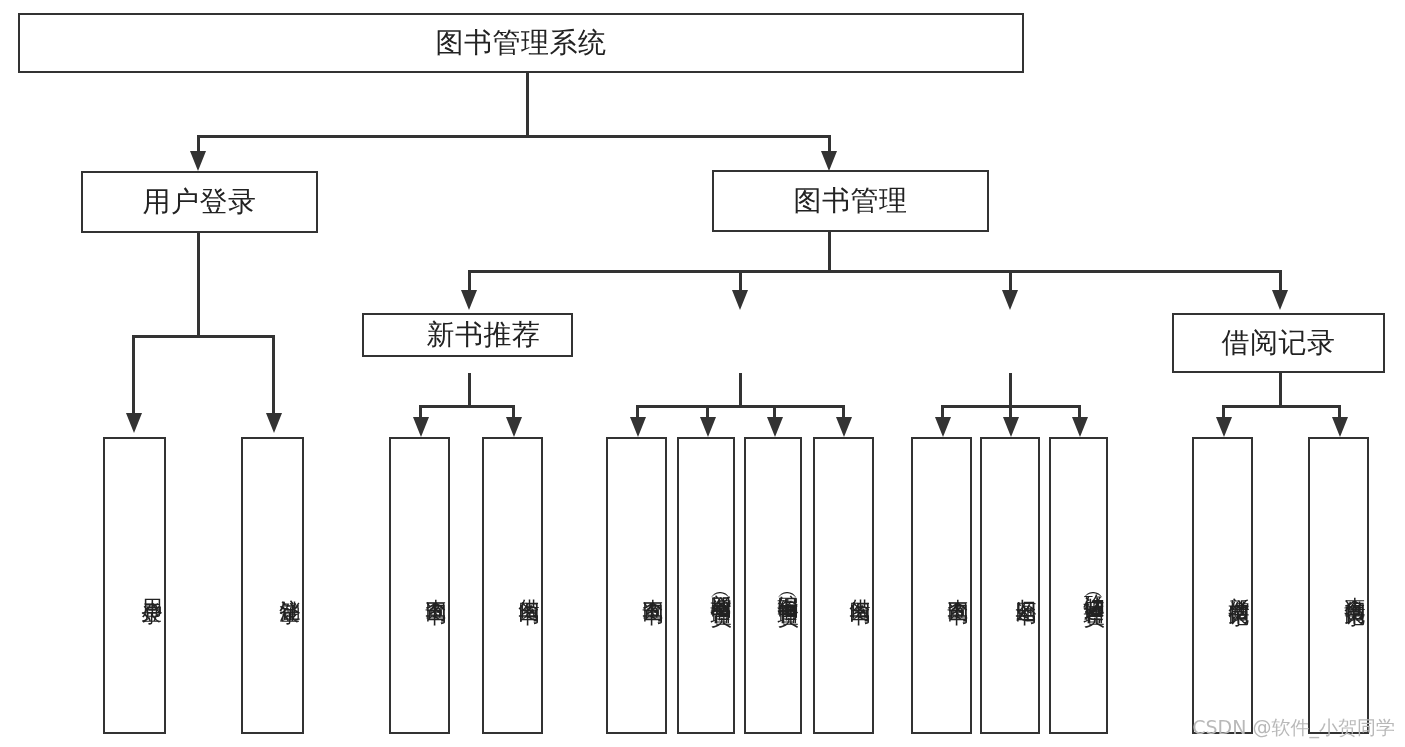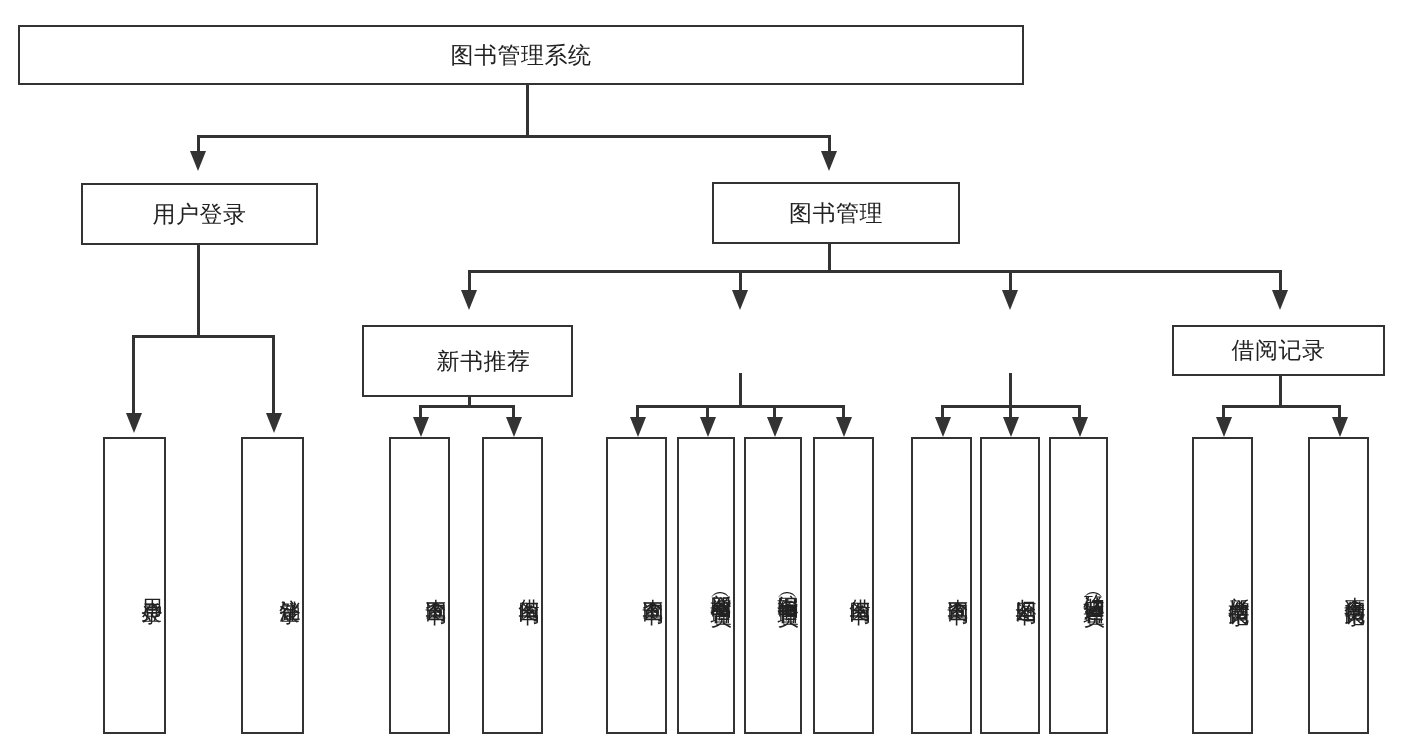--- a/index.html
+++ b/index.html
@@ -23,24 +23,23 @@
     border: 2px solid #333333;
     background: #ffffff;
     display: flex;
     align-items: center;
     justify-content: center;
     color: #222222;
     line-height: 1.22;
     z-index: 3;
   }
   .node.horiz {
-    font-size: 23px;
+    font-size: 28px;
     letter-spacing: 0.5px;
     white-space: nowrap;
-    margin-top: 12px;
   }
   .node.vert {
     writing-mode: vertical-rl;
     text-orientation: upright;
     font-size: 21px;
     letter-spacing: 2px;
     padding: 6px 0;
     align-items: flex-start;
   }
   .node.vert > span {
@@ -139,31 +138,31 @@
   <div class="arrow" style="left:1332px; top:417px;"></div>
 
   <div class="node horiz" style="left:18px; top:13px; width:1006px; height:60px;">
     <span>图书管理系统</span>
   </div>
 
   <div class="node horiz" style="left:81px; top:171px; width:237px; height:62px;">
     <span>用户登录</span>
   </div>
 
-  <div class="node horiz" style="left:712px; top:170px; width:248px; height:62px;">
+  <div class="node horiz" style="left:712px; top:170px; width:277px; height:62px;">
     <span>图书管理</span>
   </div>
 
-  <div class="node horiz" style="left:362px; top:313px; width:211px; height:72px;padding-left:32px;">
+  <div class="node horiz" style="left:362px; top:313px; width:211px; height:44px;padding-left:32px;">
     <span>新书推荐</span>
   </div>
 
 
 
-  <div class="node horiz" style="left:1172px; top:313px; width:213px; height:51px;">
+  <div class="node horiz" style="left:1172px; top:313px; width:213px; height:60px;">
     <span>借阅记录</span>
   </div>
 
   <div class="node vert" style="left:103px; top:437px; width:63px; height:297px;">
     <span>用户登录</span>
   </div>
   <div class="node vert" style="left:241px; top:437px; width:63px; height:297px;">
     <span>注销登录</span>
   </div>
 
@@ -197,14 +196,15 @@
     <span>确认归还（管理员）</span>
   </div>
 
   <div class="node vert" style="left:1192px; top:437px; width:61px; height:297px;">
     <span>新增借阅记录</span>
   </div>
   <div class="node vert" style="left:1308px; top:437px; width:61px; height:297px;">
     <span>查询借阅记录</span>
   </div>
 
+  <div class="watermark">CSDN @软件_小贺同学</div>
 
 </div>
 
 </body></html>

